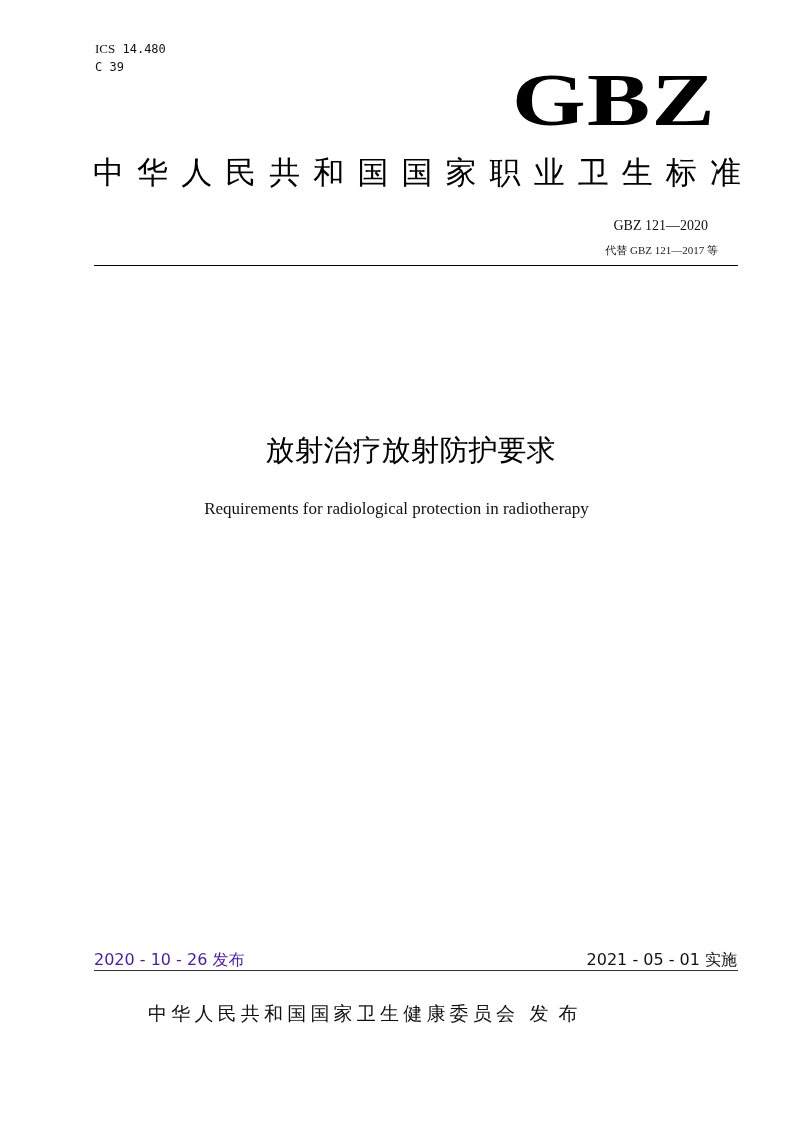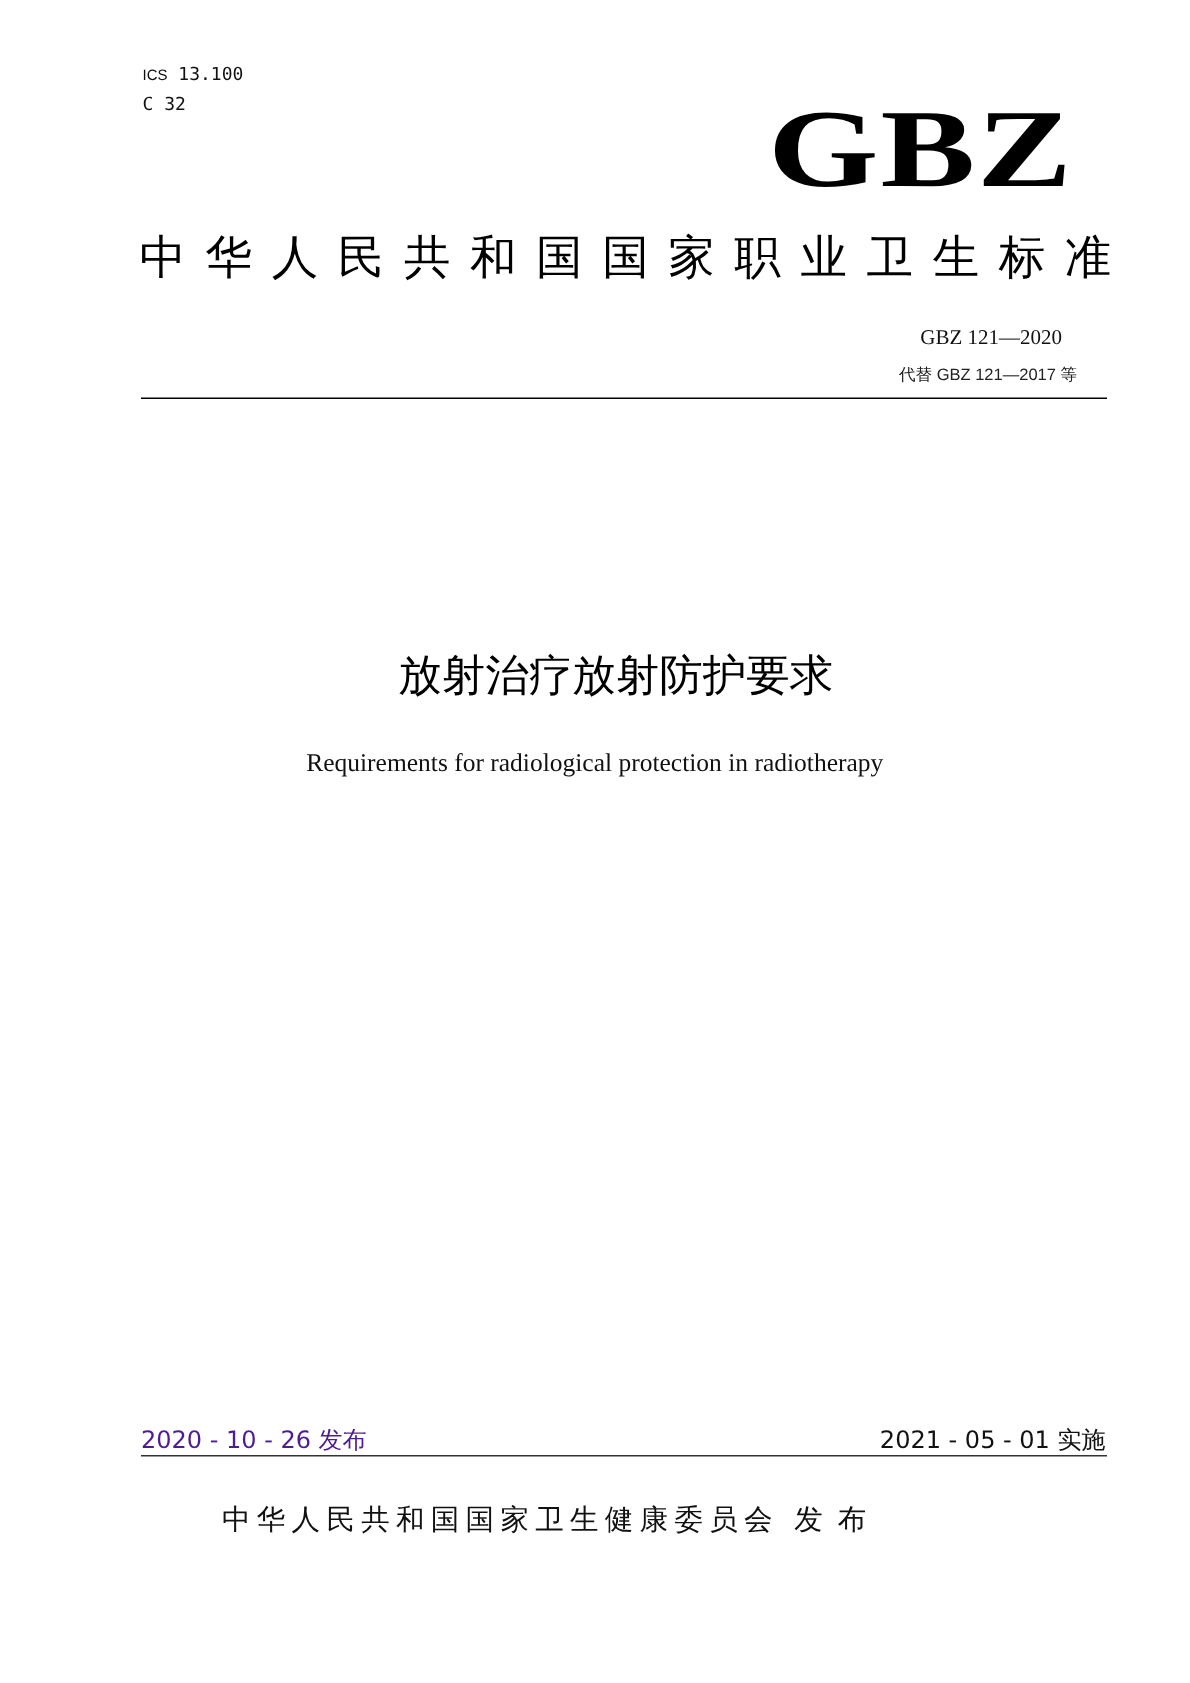--- a/index.html
+++ b/index.html
@@ -1,42 +1,42 @@
 <!DOCTYPE html>
 <html><head>
 <meta charset="utf-8">
 <style>
   html, body { margin: 0; padding: 0; background: #ffffff; }
   body { width: 793px; height: 1122px; position: relative; overflow: hidden; color: #000; }
   .abs { position: absolute; }
   .ics { left: 95px; top: 40px; font-family: "DejaVu Sans Mono", "Liberation Mono", monospace; font-size: 12px; line-height: 18px; color: #111; }
-  .ics .ics-label { font-family: Liberation Sans, sans-serif; font-size: 10px; }
+  .ics .ics-label { font-family: Liberation Serif, serif; font-size: 13px; }
   .gbz-logo { left: 512px; top: 66px; width: 228px; height: 68px; font-family: "Liberation Serif", serif; font-weight: bold; font-size: 74px; line-height: 68px; letter-spacing: 1px; transform: scaleX(1.28); transform-origin: left center; color: #000; white-space: nowrap; }
   .std-cat { left: 93px; top: 152px; width: 648px; font-family: "DejaVu Sans", sans-serif; font-size: 31px; line-height: 40px; display: flex; justify-content: space-between; color: #000; }
   .std-cat span { display: inline-block; }
   .std-no { right: 85px; top: 216px; font-family: "Liberation Serif", serif; font-size: 14px; line-height: 20px; text-align: right; color: #111; }
-  .std-replace { right: 75px; top: 242px; font-family: Liberation Sans, sans-serif; font-size: 11px; line-height: 16px; text-align: right; color: #222; }
+  .std-replace { right: 75px; top: 242px; font-family: Liberation Serif, serif; font-size: 11px; line-height: 16px; text-align: right; color: #222; }
   .rule-top { left: 94px; top: 265px; width: 644px; height: 0; border-top: 1.4px solid #000; }
   .title-cn { left: 14px; top: 430px; width: 793px; text-align: center; font-family: "DejaVu Sans", sans-serif; font-size: 29px; line-height: 40px; color: #000; }
   .title-en { left: 0; top: 498px; width: 793px; text-align: center; font-family: "Liberation Serif", serif; font-size: 17px; line-height: 22px; color: #111; }
   .date-pub { left: 94px; top: 950px; font-family: "DejaVu Sans", sans-serif; font-size: 16px; line-height: 20px; color: #4c1d95; }
   .date-eff { right: 56px; top: 950px; font-family: "DejaVu Sans", sans-serif; font-size: 16px; line-height: 20px; color: #111; text-align: left; }
   .rule-bottom { left: 94px; top: 970px; width: 644px; height: 0; border-top: 1.4px solid #333; }
   .publisher { left: 148px; top: 1001px; font-family: "DejaVu Sans", sans-serif; font-size: 19px; line-height: 24px; letter-spacing: 4.2px; color: #111; white-space: nowrap; }
   .publisher .pub-word { letter-spacing: 10px; }
 </style>
 </head>
 <body>
 
 <div class="abs ics">
   <div>
     <span class="ics-label">ICS</span>
-    <span>13.100</span>
+    <span>14.480</span>
   </div>
-  <div>C 32</div>
+  <div>C 39</div>
 </div>
 
 <div class="abs gbz-logo">GBZ</div>
 
 <div class="abs std-cat">
   <span>中</span>
   <span>华</span>
   <span>人</span>
   <span>民</span>
   <span>共</span>

